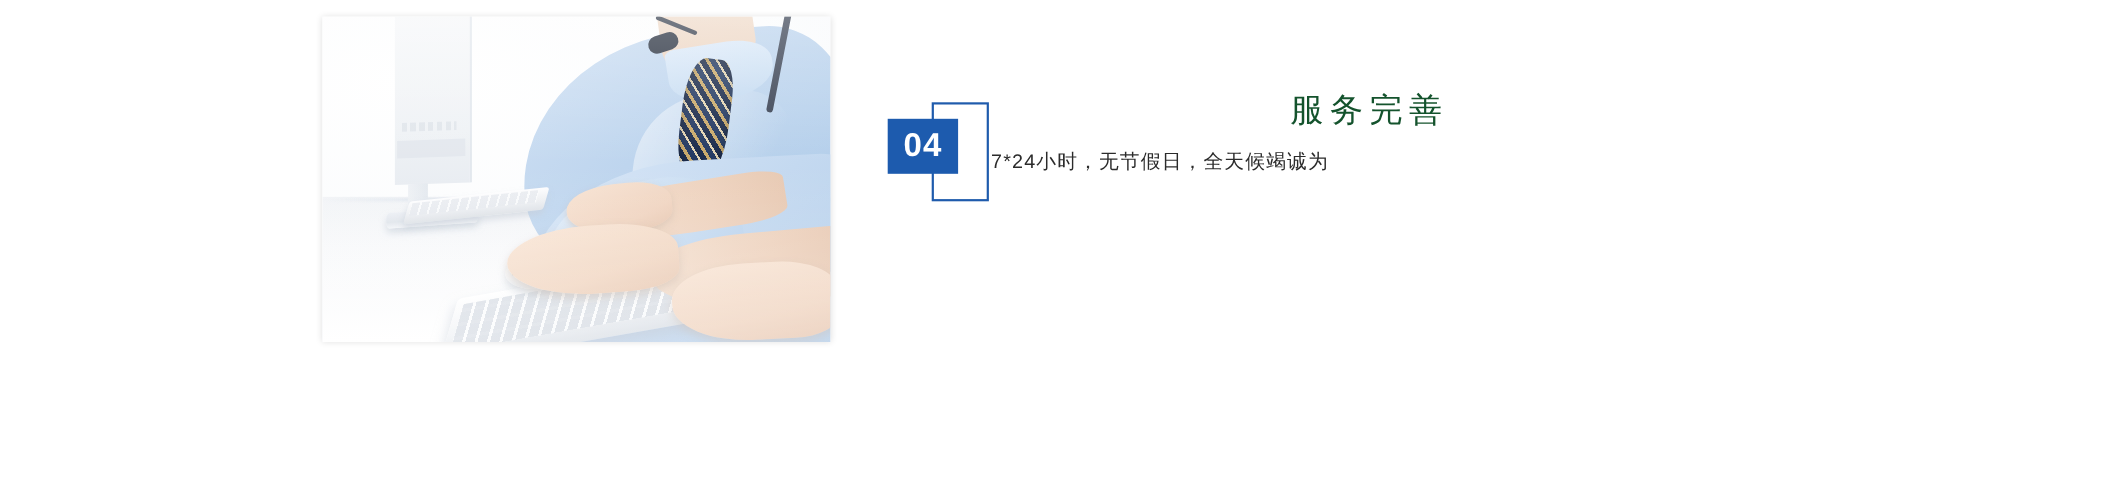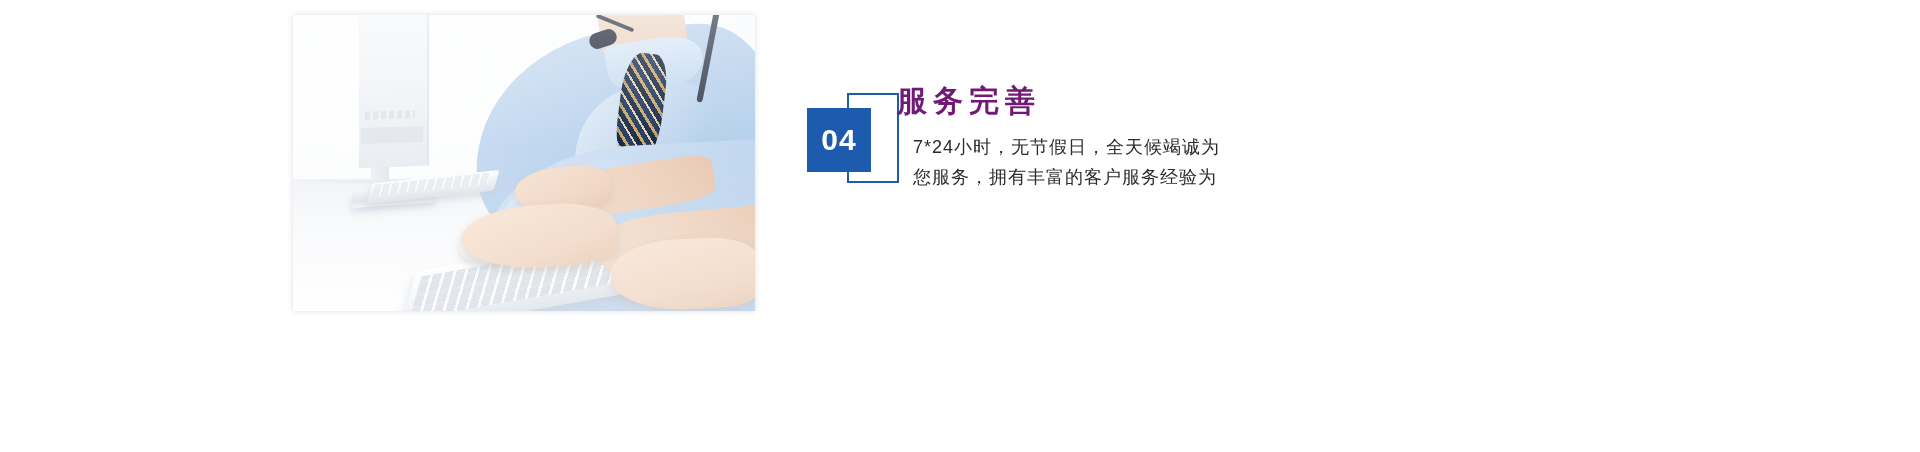--- a/index.html
+++ b/index.html
@@ -374,54 +374,55 @@
     height: 90px;
     border: 2px solid #1F5BAC;
     background: transparent;
     box-sizing: border-box;
   }
   .badge-solid {
     position: absolute;
     left: 0;
     top: 24px;
     width: 64px;
-    height: 64px;
+    height: 50px;
     background: #1D5BAE;
     display: flex;
     align-items: center;
     justify-content: center;
   }
   .badge-number {
     color: #ffffff;
     font-size: 30px;
     font-weight: bold;
     letter-spacing: 1px;
     line-height: 1;
   }
   .text-block {
     position: absolute;
     left: 90px;
     top: 0;
     width: 420px;
   }
   .headline {
-    color: #701a75;
+    color: #14532d;
     font-size: 30px;
-    font-weight: bold;
+    font-weight: normal;
     letter-spacing: 6px;
     line-height: 1.1;
     margin: 0 0 16px 0;
     white-space: nowrap;
+    text-align: right;
   }
   .desc {
     color: #2b2b2b;
     font-size: 18px;
     line-height: 1.65;
     letter-spacing: 1px;
-    margin: 16px;
+    margin: 4px;
   }
   .desc-line {
     display: block;
     white-space: nowrap;
   }
 </style>
 </head>
 <body>
 
 <div class="banner">
@@ -476,18 +477,17 @@
       <div class="badge-outline"></div>
       <div class="badge-solid">
         <span class="badge-number">04</span>
       </div>
     </div>
 
     <div class="text-block">
       <h2 class="headline">服务完善</h2>
       <p class="desc">
         <span class="desc-line">7*24小时，无节假日，全天候竭诚为</span>
-        <span class="desc-line">您服务，拥有丰富的客户服务经验为</span>
       </p>
     </div>
 
   </div>
 </div>
 
 </body></html>

